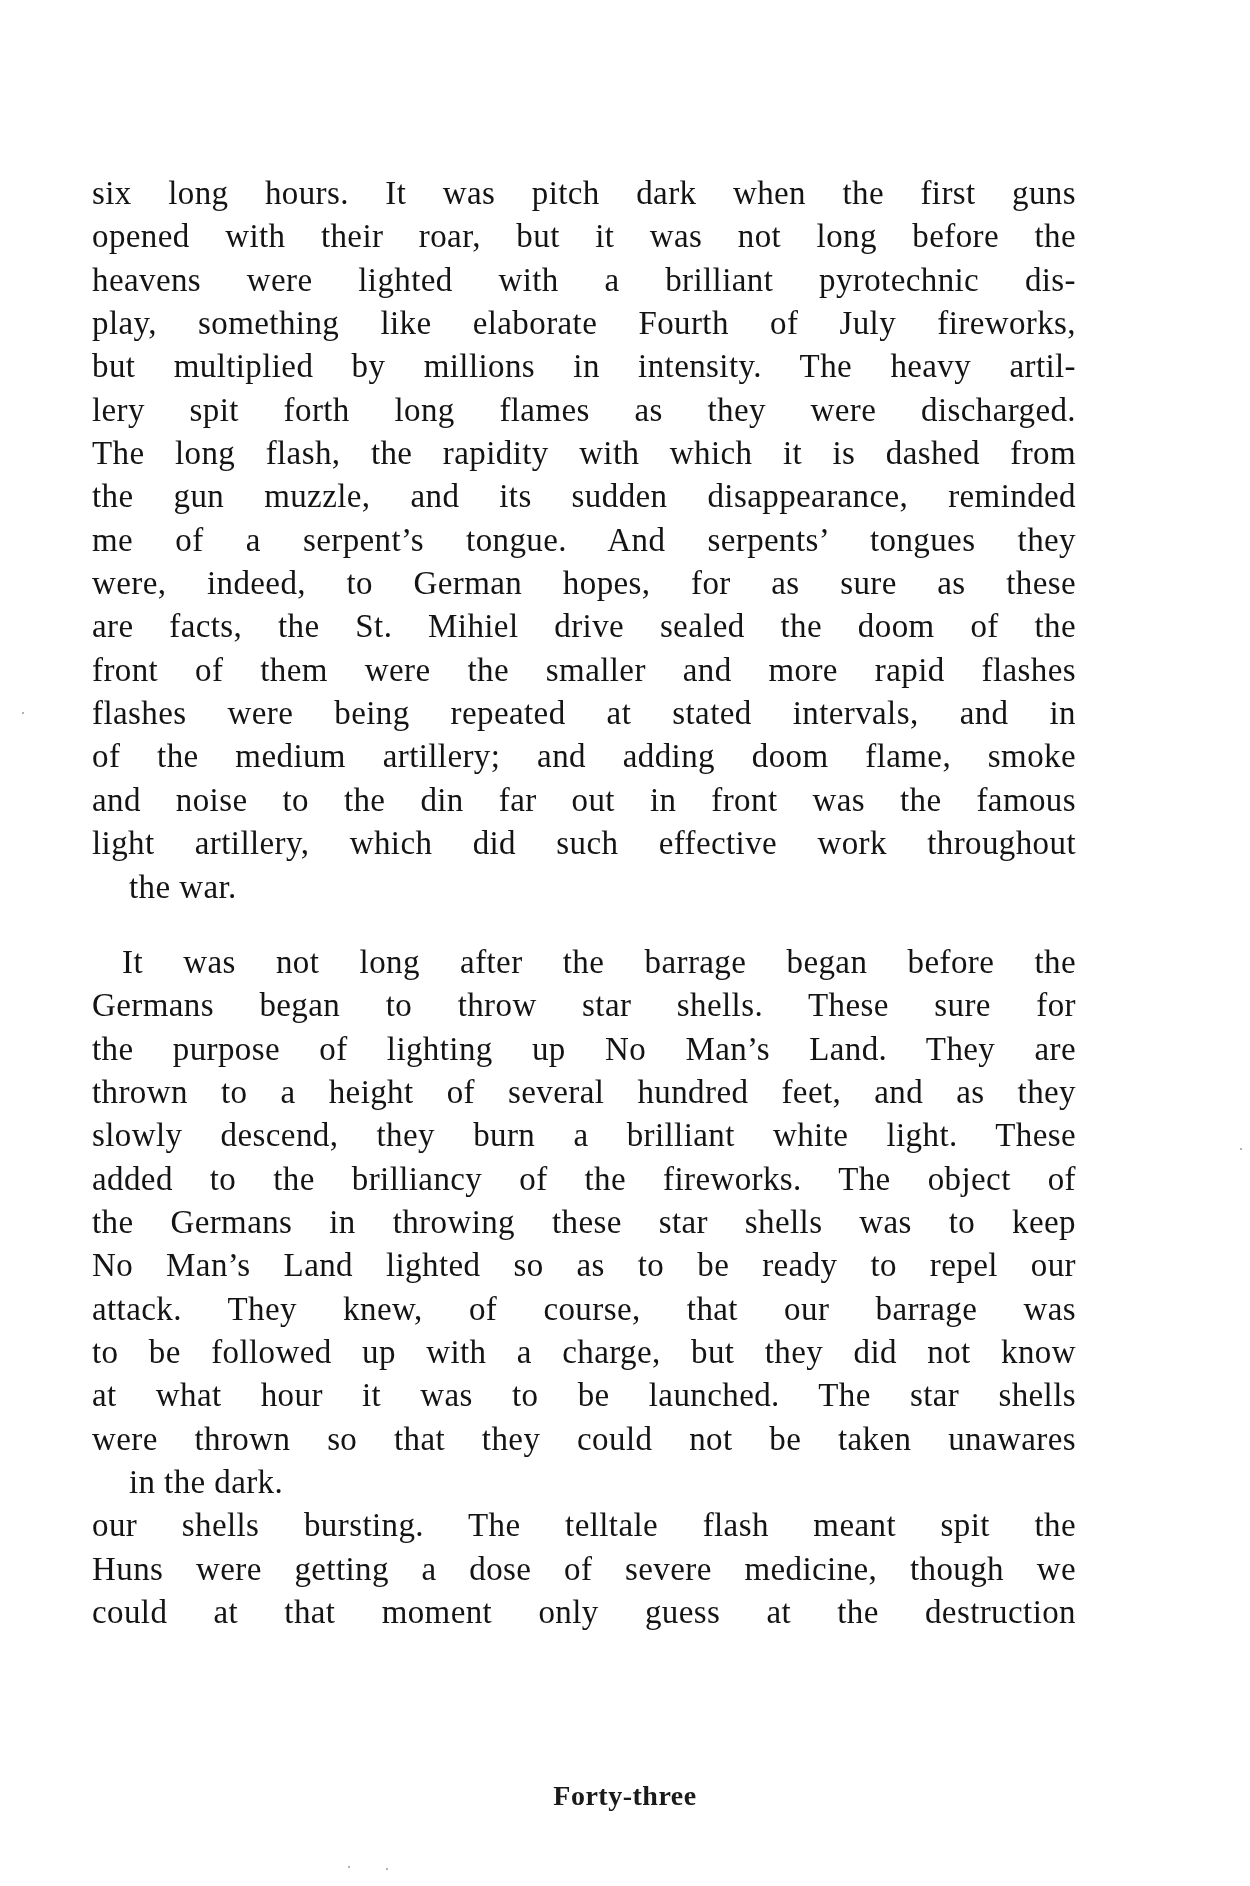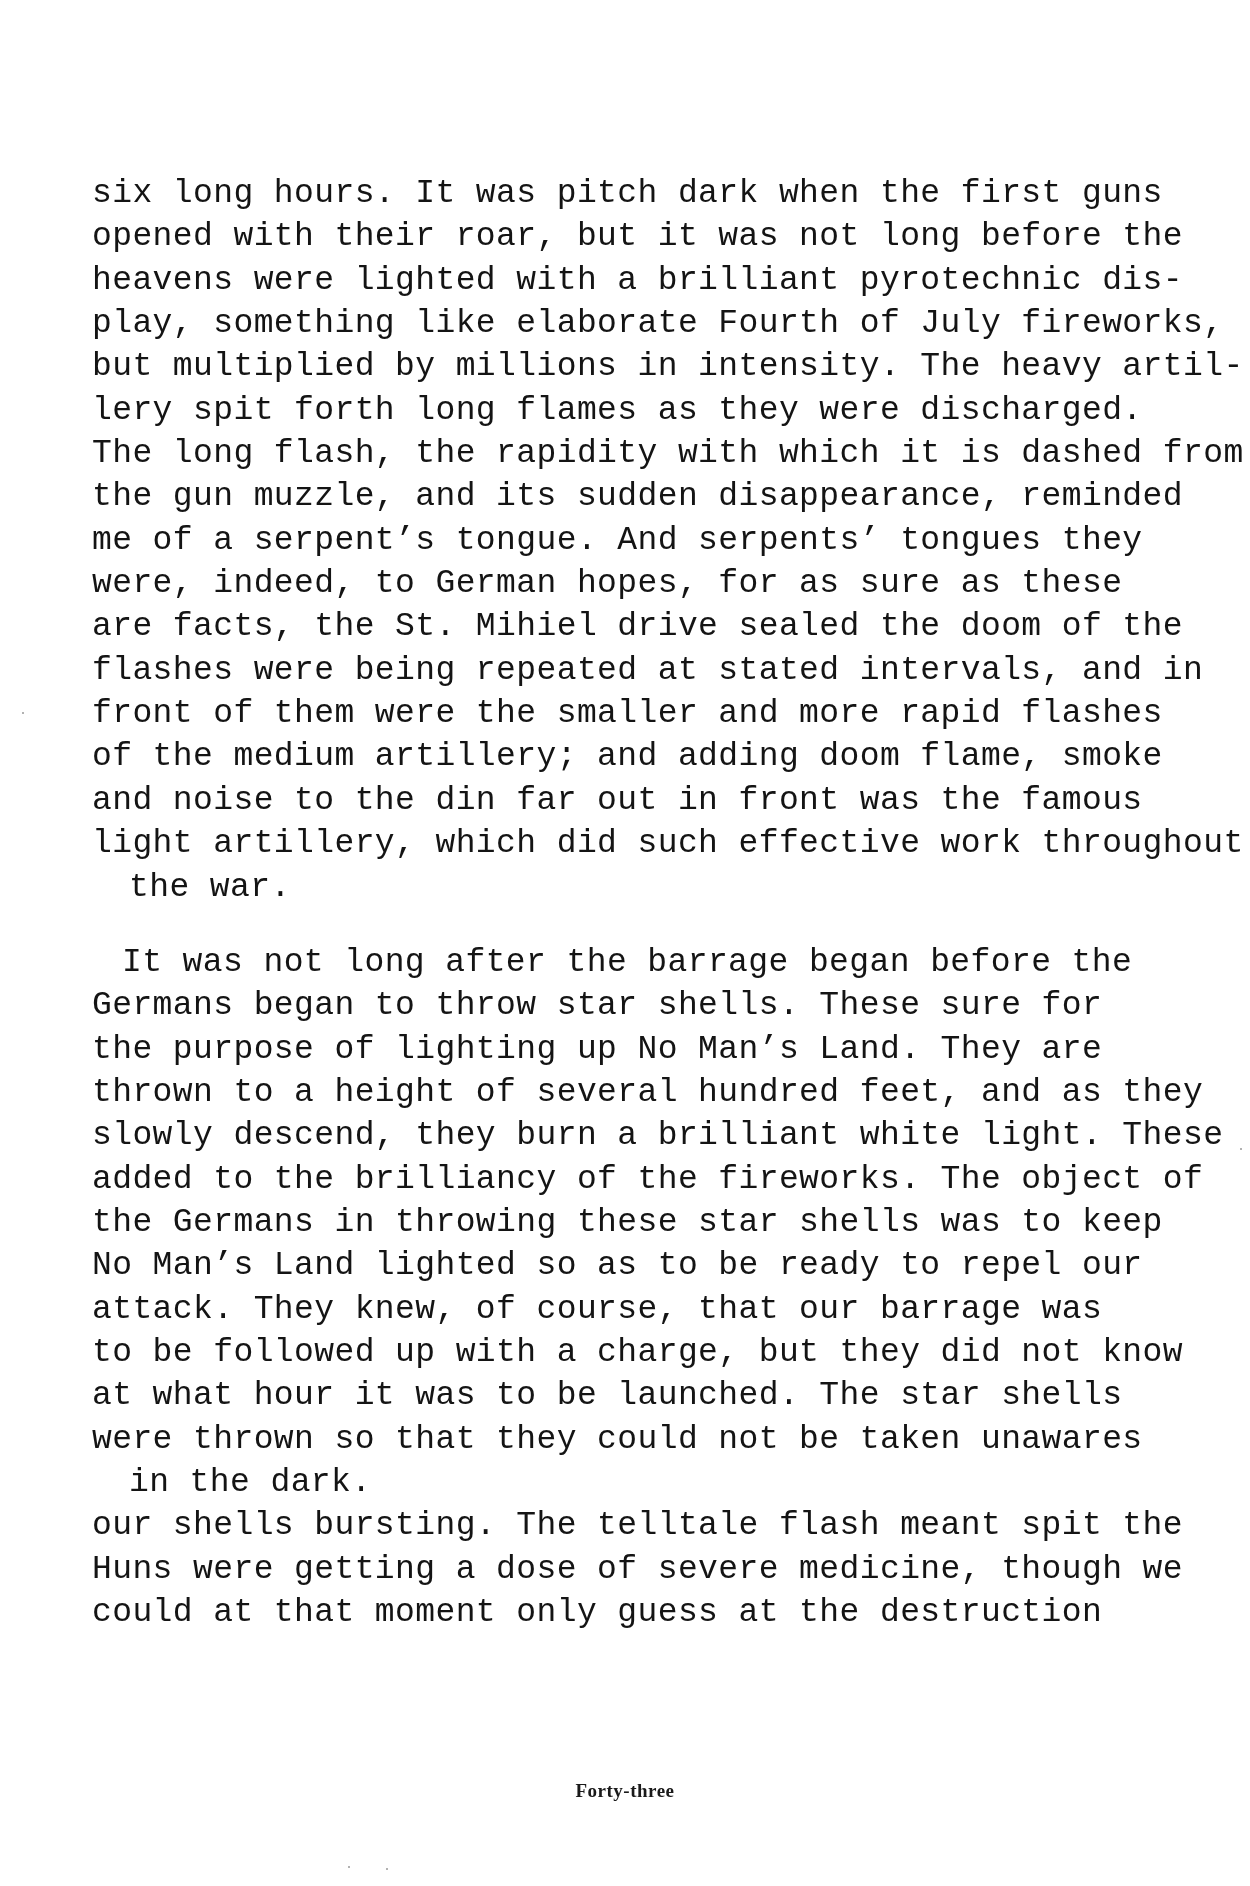--- a/index.html
+++ b/index.html
@@ -3,21 +3,21 @@
   <meta charset="utf-8">
   <style>
     html, body { margin: 0; padding: 0; background: #ffffff; }
     body { width: 1250px; height: 1886px; position: relative; overflow: hidden; }
     .page {
       position: absolute;
       left: 92px;
       top: 172px;
       width: 984px;
       color: #141414;
-      font-family: Liberation Mono, monospace;
+      font-family: Liberation Serif, serif;
       font-size: 33px;
       line-height: 43.35px;
     }
     .line {
       display: block;
       white-space: nowrap;
       text-align: justify;
       text-align-last: justify;
       height: 43.35px;
       letter-spacing: 0.4px;
@@ -25,21 +25,21 @@
     .line.last { text-align-last: left; margin-left: 37px; }
     .line.indent { padding-left: 30px; margin-top: 32px; }
     .folio {
       position: absolute;
       top: 1780px;
       left: 0;
       width: 1250px;
       text-align: center;
       font-family: "Liberation Serif", "DejaVu Serif", serif;
       font-weight: bold;
-      font-size: 19px;
+      font-size: 28px;
       color: #1a1a1a;
       letter-spacing: 0.5px;
     }
     .speck { position: absolute; width: 2px; height: 2px; background: #999; border-radius: 50%; }
   </style>
 </head>
 <body>
 
 <div class="page">
   <div id="p0">
@@ -47,22 +47,22 @@
       <span class="line">opened with their roar, but it was not long before the</span>
       <span class="line">heavens were lighted with a brilliant pyrotechnic dis-</span>
       <span class="line">play, something like elaborate Fourth of July fireworks,</span>
       <span class="line">but multiplied by millions in intensity. The heavy artil-</span>
       <span class="line">lery spit forth long flames as they were discharged.</span>
       <span class="line">The long flash, the rapidity with which it is dashed from</span>
       <span class="line">the gun muzzle, and its sudden disappearance, reminded</span>
       <span class="line">me of a serpent’s tongue.  And serpents’ tongues they</span>
       <span class="line">were, indeed, to German hopes, for as sure as these</span>
       <span class="line">are facts, the St. Mihiel drive sealed the doom of the</span>
+      <span class="line">front of them were the smaller and more rapid flashes</span>
       <span class="line">flashes were being repeated at stated intervals, and in</span>
-      <span class="line">front of them were the smaller and more rapid flashes</span>
       <span class="line">of the medium artillery; and adding doom flame, smoke</span>
       <span class="line">and noise to the din far out in front was the famous</span>
       <span class="line">light artillery, which did such effective work throughout</span>
       <span class="line last">the war.</span>
     </div>
   <div id="p1">
       <span class="line indent">It was not long after the barrage began before the</span>
       <span class="line">Germans began to throw star shells.  These sure for</span>
       <span class="line">the purpose of lighting up No Man’s Land.  They are</span>
       <span class="line">thrown to a height of several hundred feet, and as they</span>

